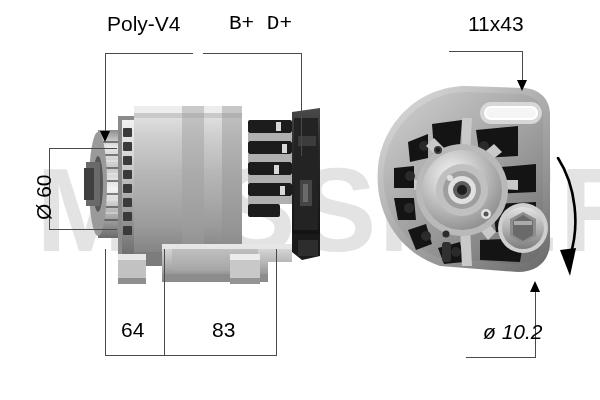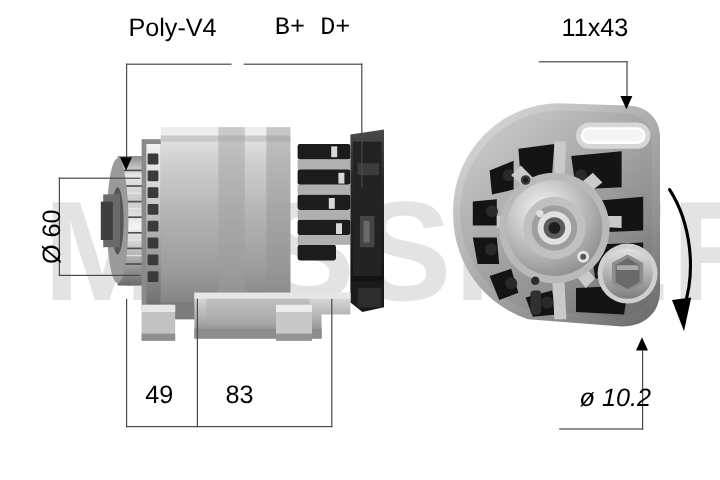--- a/index.html
+++ b/index.html
@@ -300,22 +300,22 @@
 
   <div class="label vert" style="left:32px;top:220px;">Ø 60</div>
   <div class="ln h" style="left:49px;top:148px;width:68px;"></div>
   <div class="ln h" style="left:49px;top:229px;width:68px;"></div>
   <div class="ln v" style="left:49px;top:148px;height:82px;"></div>
 
   <div class="ln v" style="left:105px;top:249px;height:107px;"></div>
   <div class="ln v" style="left:164px;top:249px;height:107px;"></div>
   <div class="ln v" style="left:276px;top:249px;height:107px;"></div>
   <div class="ln h" style="left:105px;top:355px;width:172px;"></div>
-  <div class="label" style="left:121px;top:318px;">49</div>
-  <div class="label" style="left:188px;top:318px;">83</div>
+  <div class="label" style="left:121px;top:318px;">64</div>
+  <div class="label" style="left:212px;top:318px;">83</div>
 
   <div class="label" style="left:483px;top:320px;font-style:italic;">ø 10.2</div>
   <div class="ln h" style="left:466px;top:357px;width:70px;"></div>
   <div class="ln v" style="left:535px;top:292px;height:66px;"></div>
   <div class="arrow up" style="left:530px;top:281px;"></div>
 
   <div class="photo" style="left:548px;top:152px;z-index:6;">
     <svg width="40" height="128" viewBox="0 0 40 128">
       <path d="M10 6 C28 34 32 74 22 104" stroke="#000" stroke-width="2.6" fill="none" stroke-linecap="round"></path>
       <path d="M12 98 L22 124 L28 96 Z" fill="#000"></path>

